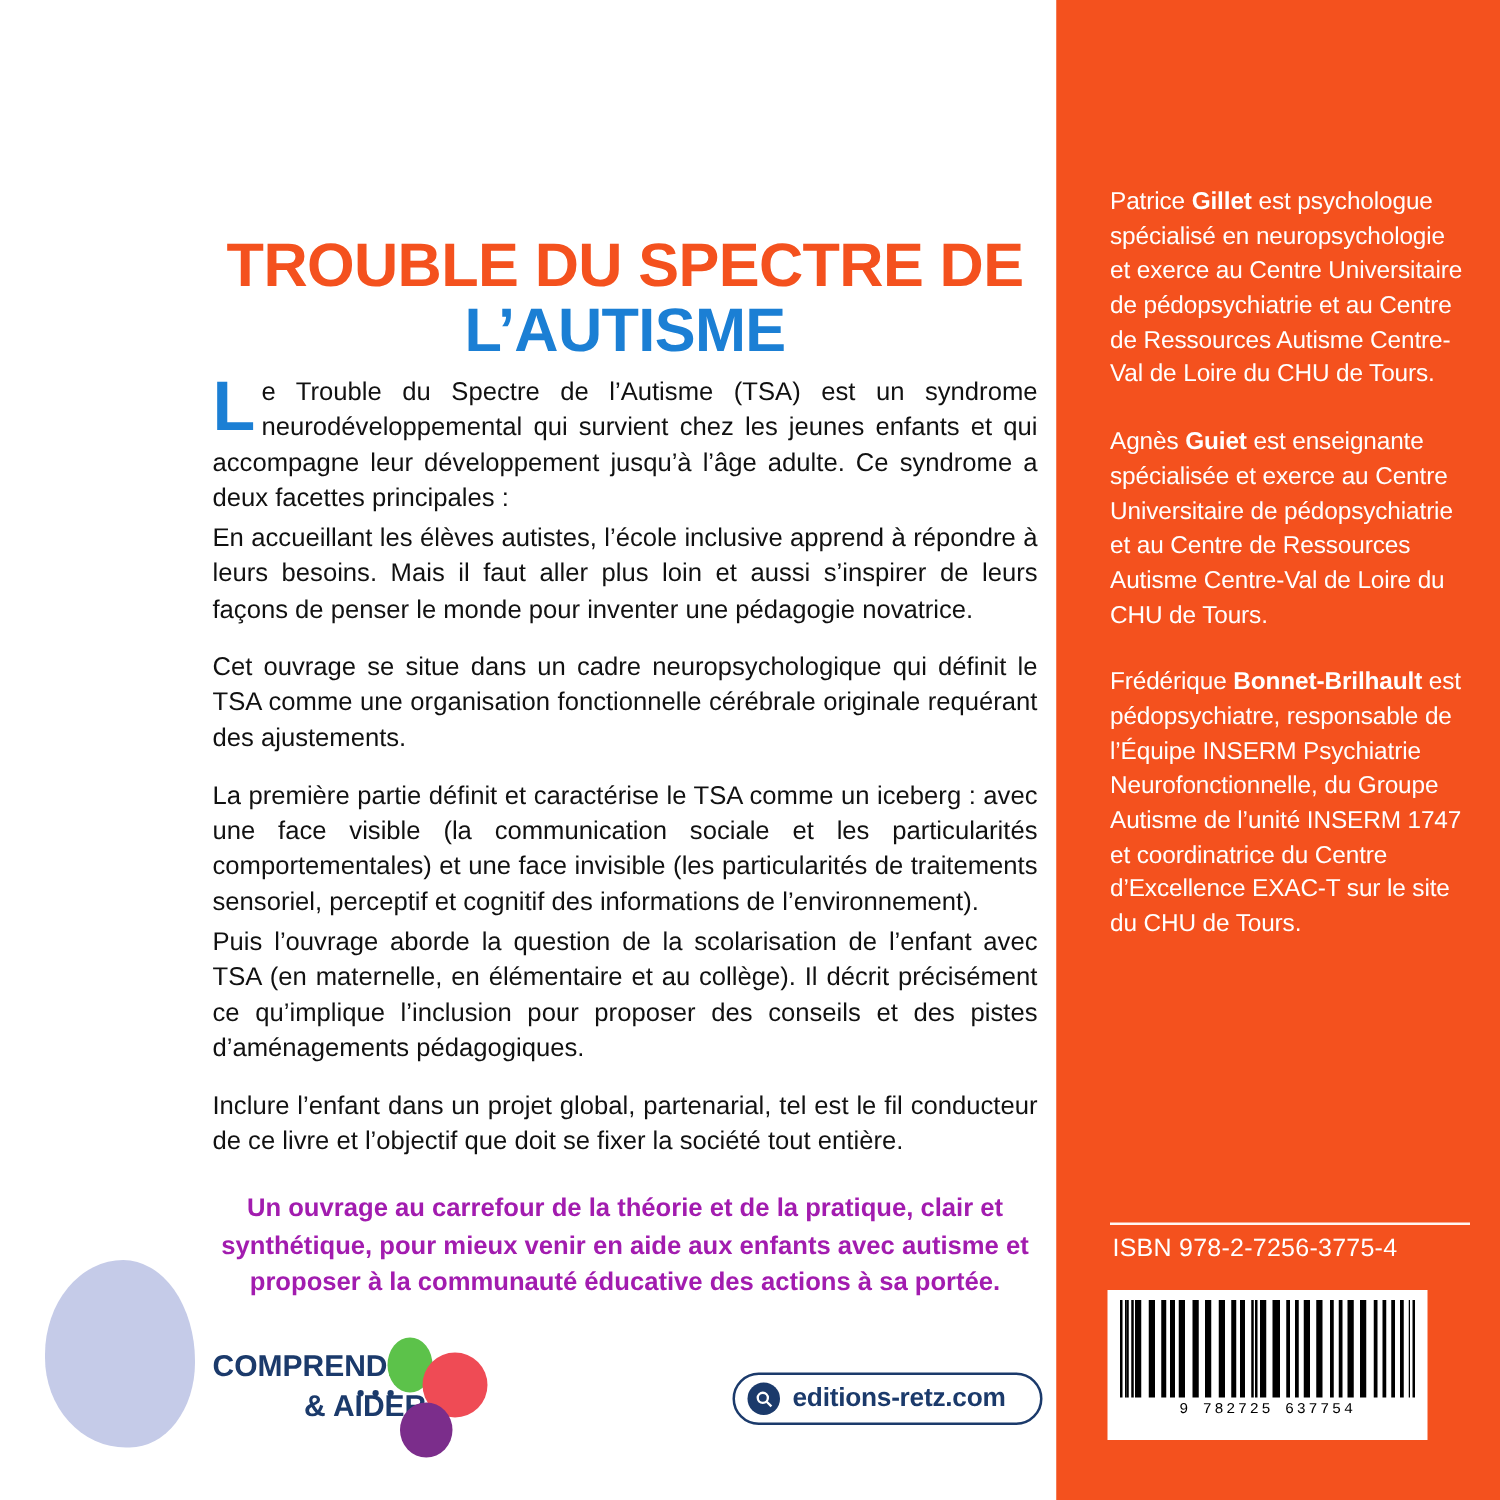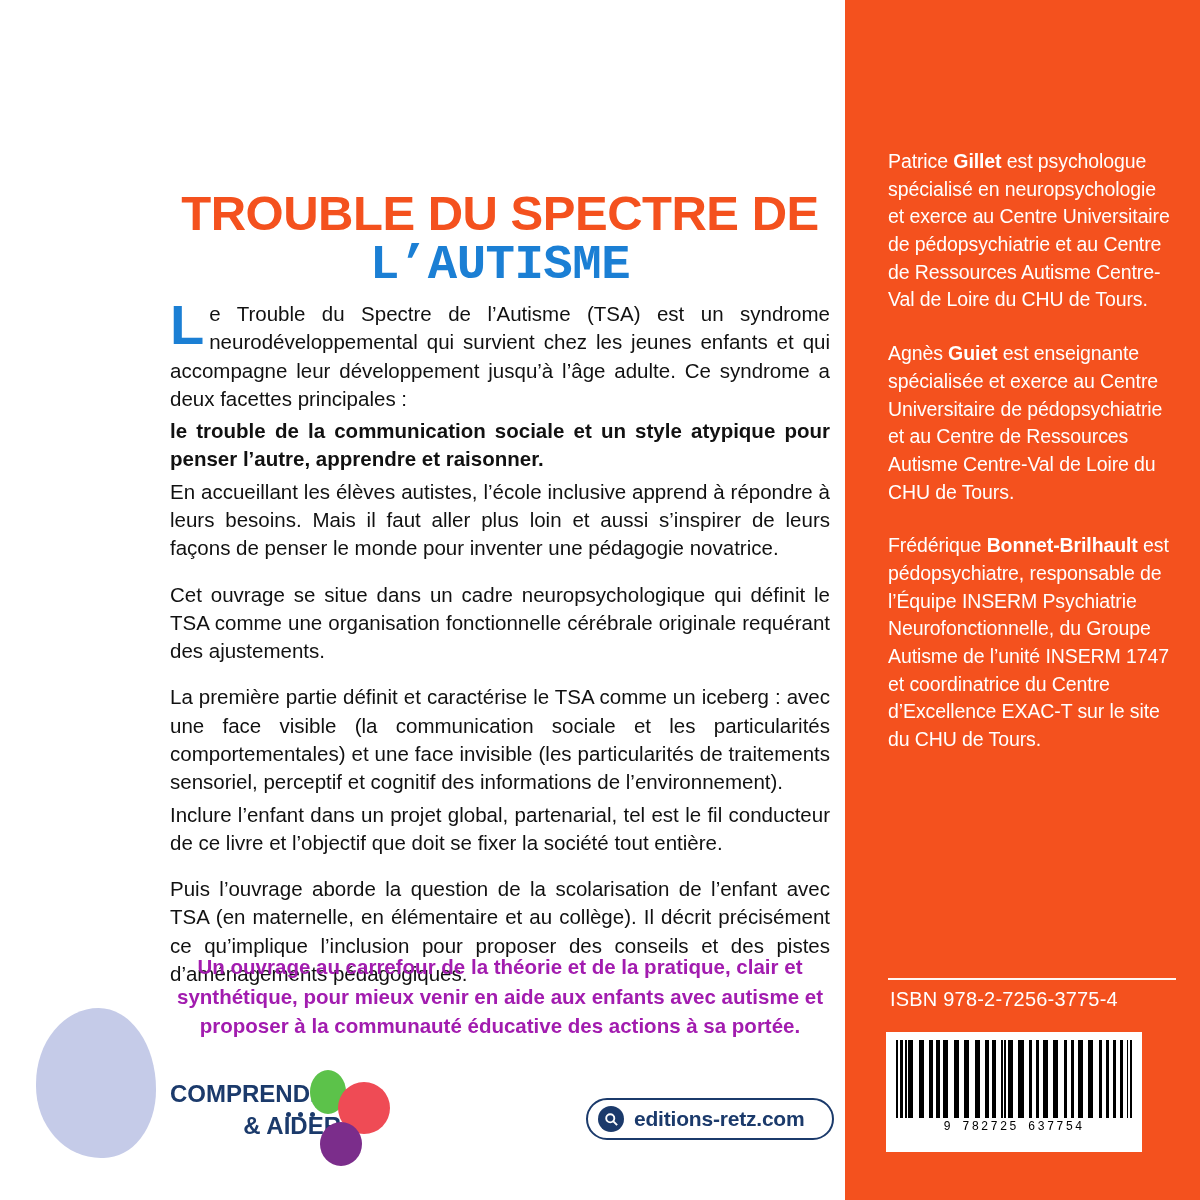--- a/index.html
+++ b/index.html
@@ -93,21 +93,21 @@
     position: absolute;
     left: 170px; top: 148px;
     width: 660px;
     text-align: center;
     line-height: 1.06;
     font-weight: bold;
     font-size: 49px;
     letter-spacing: -0.5px;
   }
   .title .l1 { color: #f4511e; display: block; margin-top: 40px; }
-  .title .l2 { color: #1b7fd4; display: block; font-family: Liberation Mono, monospace; }
+  .title .l2 { color: #1b7fd4; display: block; }
 
   .body-col {
     position: absolute;
     left: 170px; top: 300px;
     width: 660px;
     color: #111;
     font-size: 20.5px;
     line-height: 1.38;
     text-align: justify;
   }
@@ -206,28 +206,25 @@
 
   <div class="title">
     <span class="l1">TROUBLE DU SPECTRE DE</span>
     <span class="l2">L’AUTISME</span>
   </div>
 
   <div class="body-col">
     <p class="tight">
       <span class="dropcap">L</span><span>e Trouble du Spectre de l’Autisme (TSA) est un syndrome neurodéveloppemental qui survient chez les jeunes enfants et qui accompagne leur développement jusqu’à l’âge adulte. Ce syndrome a deux facettes principales :</span>
     </p>
-    <p class="tight">
-      <b>le trouble de la communication sociale et un style atypique pour penser l’autre, apprendre et raisonner.</b>
-    </p>
     <p>En accueillant les élèves autistes, l’école inclusive apprend à répondre à leurs besoins. Mais il faut aller plus loin et aussi s’inspirer de leurs façons de penser le monde pour inventer une pédagogie novatrice.</p>
     <p>Cet ouvrage se situe dans un cadre neuropsychologique qui définit le TSA comme une organisation fonctionnelle cérébrale originale requérant des ajustements.</p>
     <p class="tight">La première partie définit et caractérise le TSA comme un iceberg : avec une face visible (la communication sociale et les particularités comportementales) et une face invisible (les particularités de traitements sensoriel, perceptif et cognitif des informations de l’environnement).</p>
+    <p>Puis l’ouvrage aborde la question de la scolarisation de l’enfant avec TSA (en maternelle, en élémentaire et au collège). Il décrit précisément ce qu’implique l’inclusion pour proposer des conseils et des pistes d’aménagements pédagogiques.</p>
     <p>Inclure l’enfant dans un projet global, partenarial, tel est le fil conducteur de ce livre et l’objectif que doit se fixer la société tout entière.</p>
-    <p>Puis l’ouvrage aborde la question de la scolarisation de l’enfant avec TSA (en maternelle, en élémentaire et au collège). Il décrit précisément ce qu’implique l’inclusion pour proposer des conseils et des pistes d’aménagements pédagogiques.</p>
   </div>
 
   <div class="closing">Un ouvrage au carrefour de la théorie et de la pratique, clair et synthétique, pour mieux venir en aide aux enfants avec autisme et proposer à la communauté éducative des actions à sa portée.</div>
 
   <div class="logo">
     <div class="l-text">
       <span>COMPRENDRE</span>
       <span class="r2">&amp; AIDER</span>
     </div>
     <div class="dotrow">

